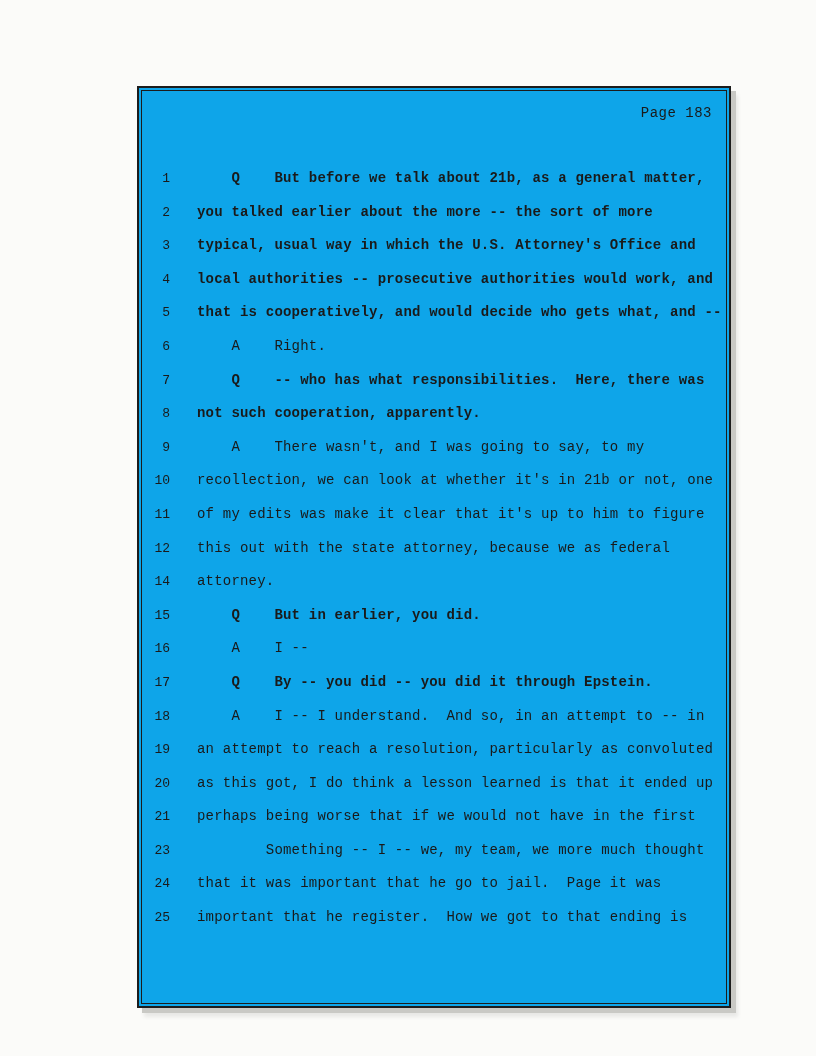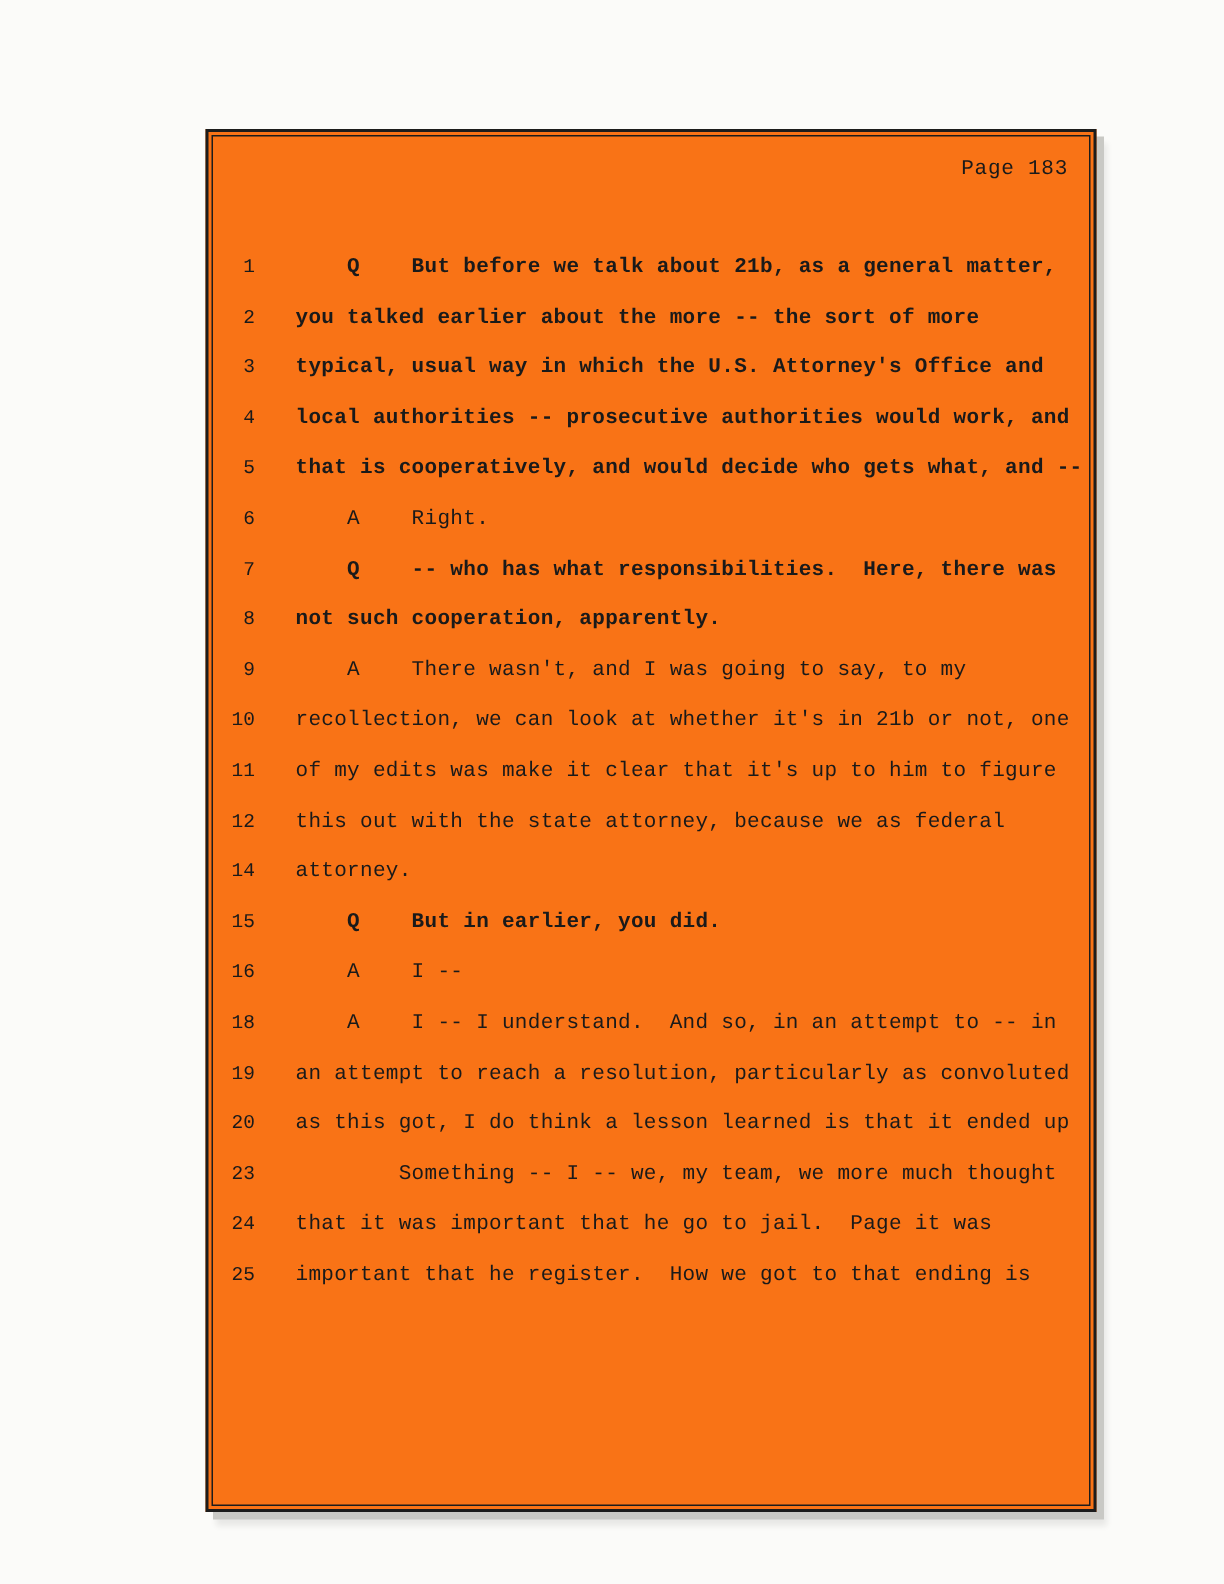--- a/index.html
+++ b/index.html
@@ -17,21 +17,21 @@
     width: 816px;
     height: 1056px;
   }
   .frame-outer {
     position: absolute;
     left: 137px;
     top: 86px;
     width: 590px;
     height: 918px;
     border: 2px solid #1c1c1c;
-    background: #f97316;
+    background: #0ea5e9;
     box-shadow: 5px 5px 0 #c9c9c5, 7px 9px 4px rgba(0,0,0,0.08);
   }
   .frame-inner {
     position: absolute;
     inset: 2px;
     border: 1px solid #1c1c1c;
   }
   .page-label {
     position: absolute;
     top: 14px;
@@ -133,30 +133,38 @@
           </div>
         <div class="row">
             <span class="ln">15</span>
             <span class="tx bold">    Q    But in earlier, you did.</span>
           </div>
         <div class="row">
             <span class="ln">16</span>
             <span class="tx">    A    I --</span>
           </div>
         <div class="row">
+            <span class="ln">17</span>
+            <span class="tx bold">    Q    By -- you did -- you did it through Epstein.</span>
+          </div>
+        <div class="row">
             <span class="ln">18</span>
             <span class="tx">    A    I -- I understand.  And so, in an attempt to -- in</span>
           </div>
         <div class="row">
             <span class="ln">19</span>
             <span class="tx">an attempt to reach a resolution, particularly as convoluted</span>
           </div>
         <div class="row">
             <span class="ln">20</span>
             <span class="tx">as this got, I do think a lesson learned is that it ended up</span>
+          </div>
+        <div class="row">
+            <span class="ln">21</span>
+            <span class="tx">perhaps being worse that if we would not have in the first</span>
           </div>
         <div class="row">
             <span class="ln">23</span>
             <span class="tx">        Something -- I -- we, my team, we more much thought</span>
           </div>
         <div class="row">
             <span class="ln">24</span>
             <span class="tx">that it was important that he go to jail.  Page it was</span>
           </div>
         <div class="row">

